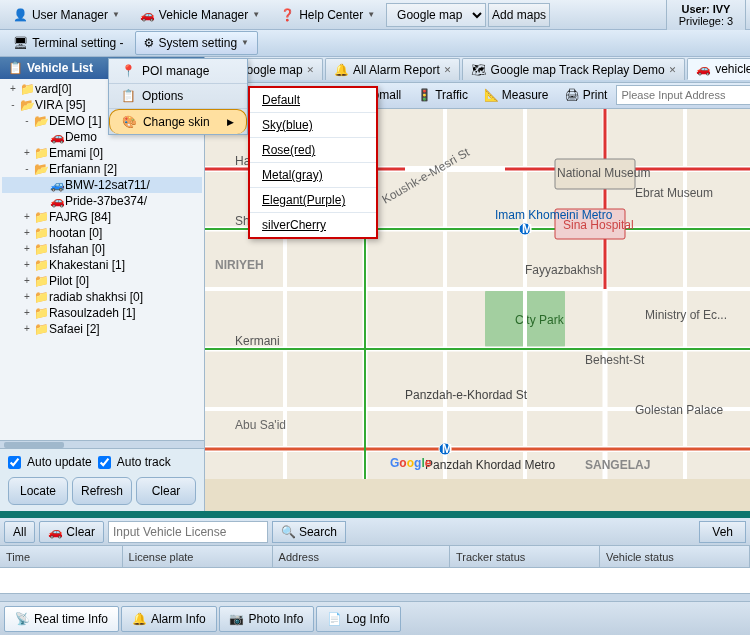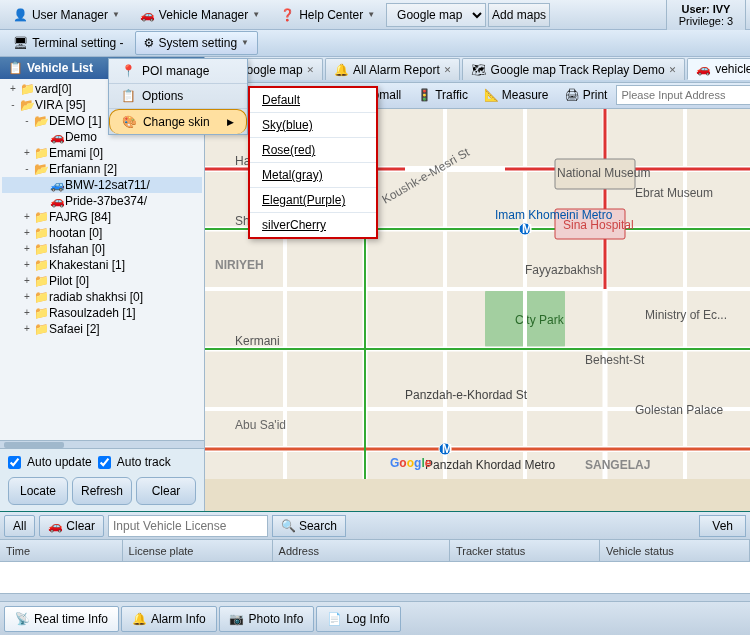--- a/index.html
+++ b/index.html
@@ -217,21 +217,21 @@
       height: calc(100% - 52px);
       position: relative;
       background: #e8dfc8;
       overflow: hidden;
     }
 
     
     .bottom-panel {
       height: 130px;
       background: #eab308;
-      border-top: 1px solid #0f766e;
+      border-top: 7px solid #0f766e;
       display: flex;
       flex-direction: column;
     }
 
     .bottom-toolbar {
       display: flex;
       align-items: center;
       background: linear-gradient(to bottom, #dce8f4, #c4d4e4);
       border-bottom: 1px solid #a0b8cc;
       height: 28px;

